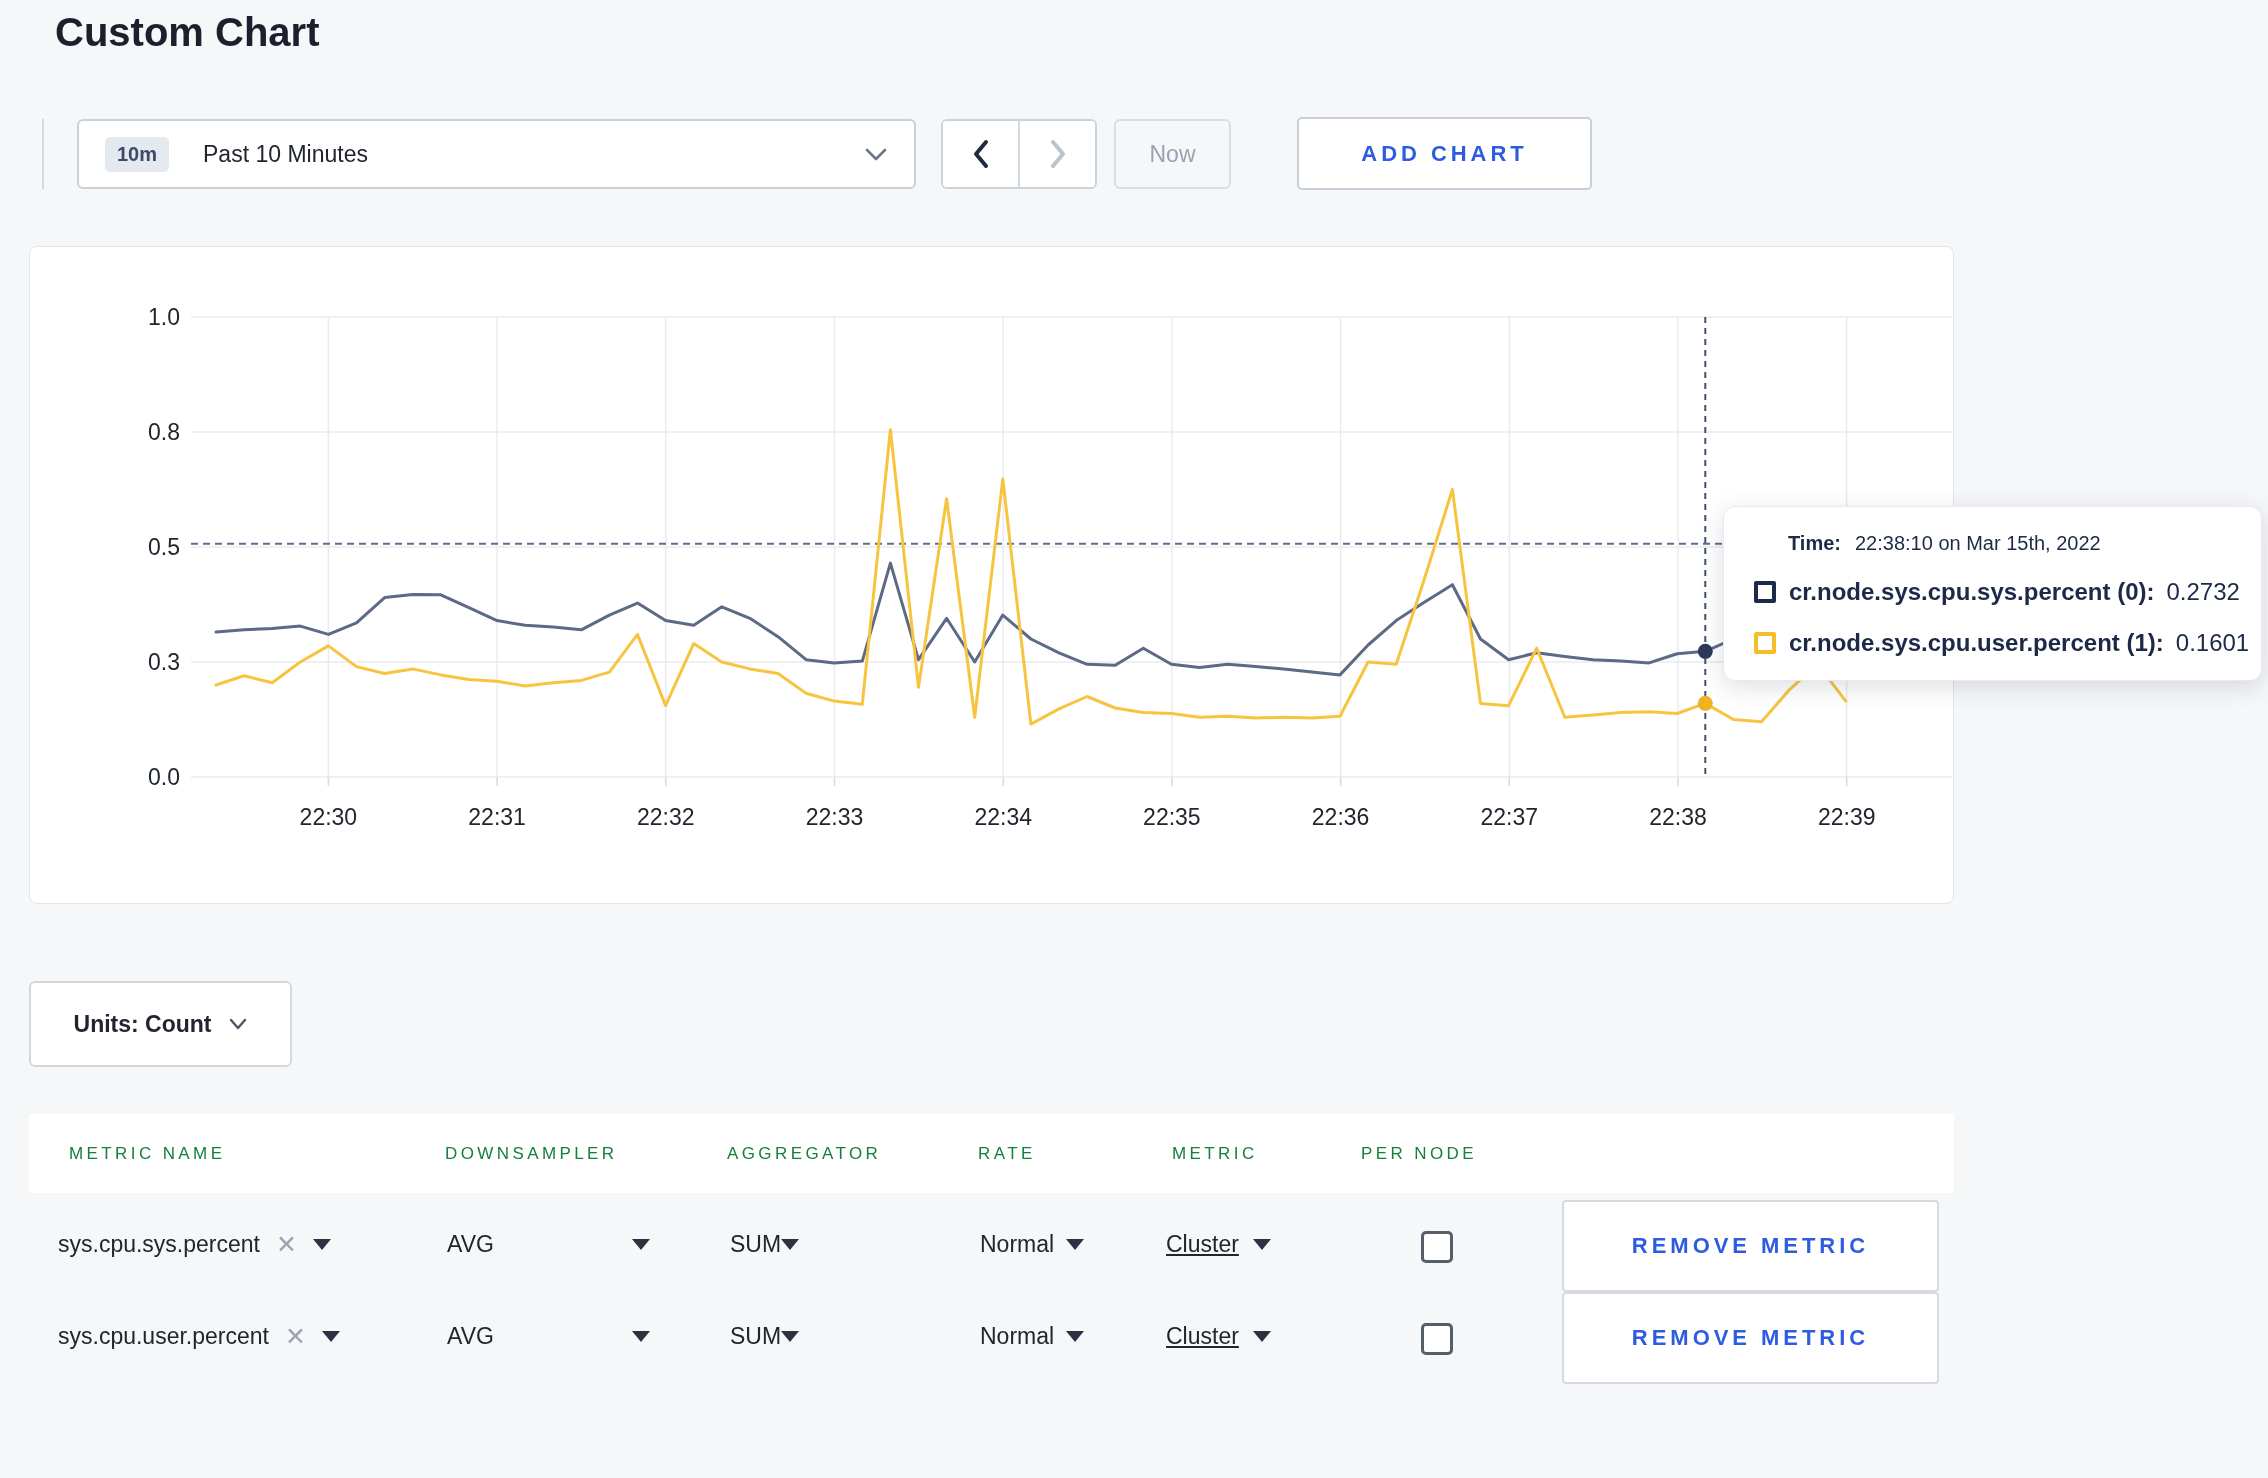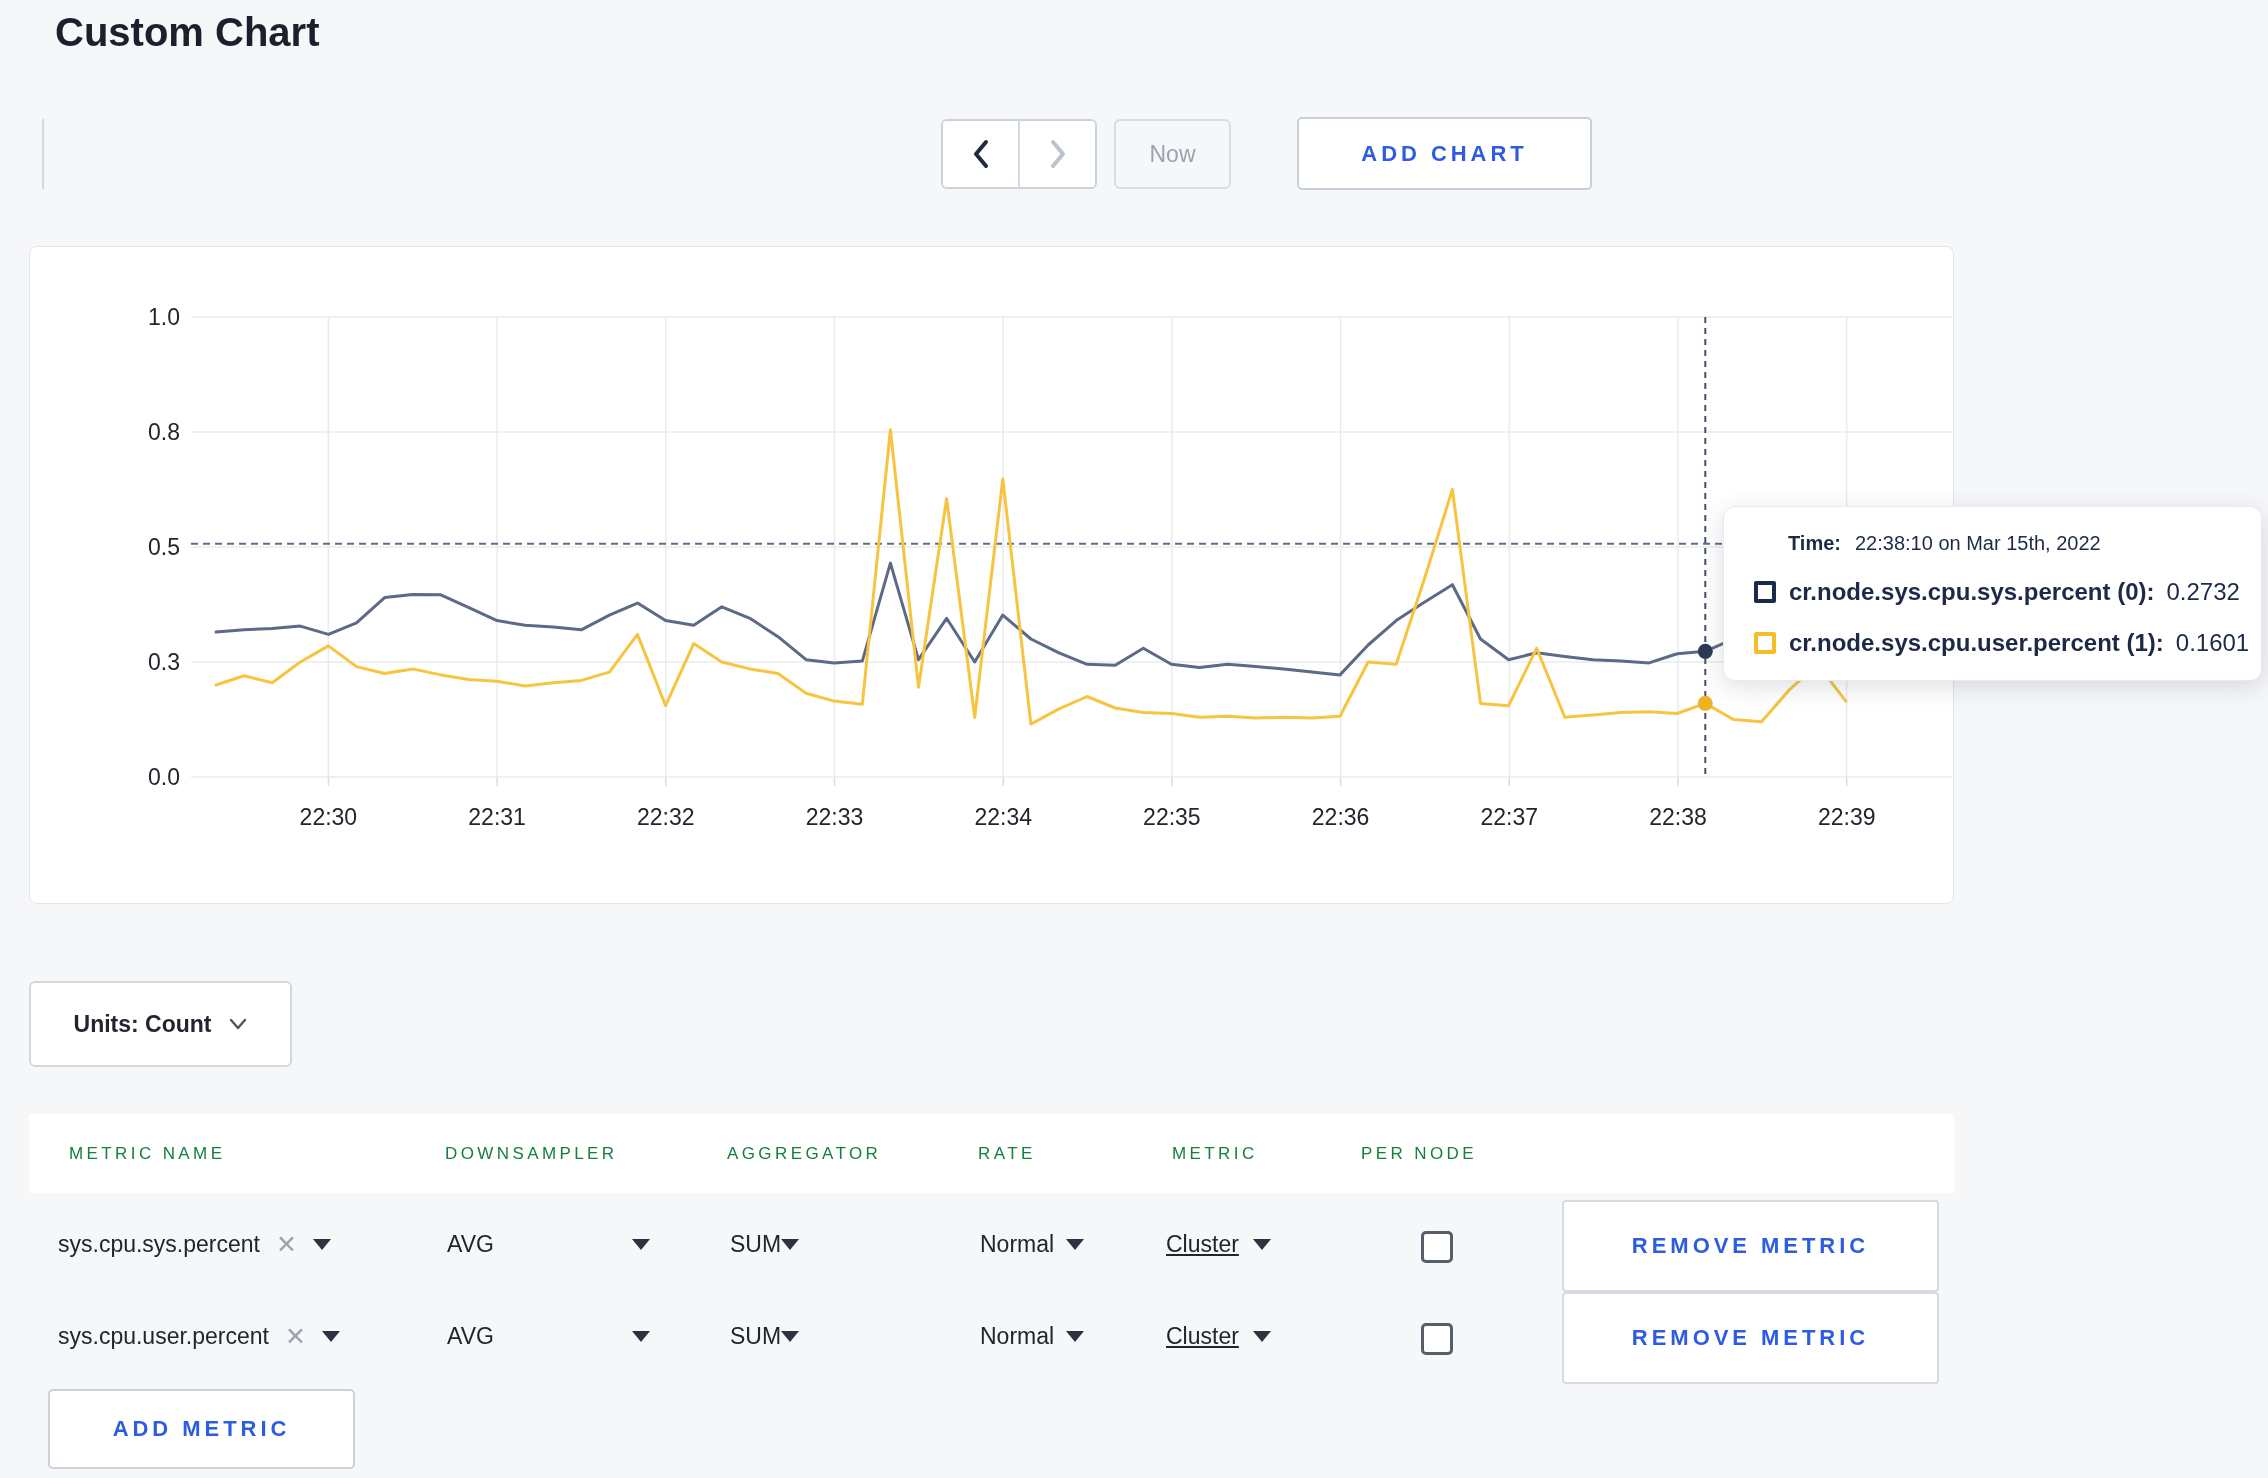--- a/index.html
+++ b/index.html
@@ -58,20 +58,29 @@
 </style>
 </head>
 <body>
 
 <div id="root">
 
   <div class="abs page-title">Custom Chart</div>
 
   <div class="abs tb-divider"></div>
 
+  <div class="abs timepicker">
+    <span class="time-badge">10m</span>
+    <span class="time-label">Past 10 Minutes</span>
+    <span class="push-right">
+      <svg class="chev" width="24" height="16" viewBox="0 0 24 16">
+          <polyline points="3,4 12,13 21,4" fill="none" stroke="#6c7686" stroke-width="2.6" stroke-linecap="round" stroke-linejoin="round"></polyline>
+        </svg>
+    </span>
+  </div>
 
   <div class="abs navgroup">
     <div class="nav-btn">
       <span>
         <svg class="chev" width="20" height="30" viewBox="0 0 20 30">
             <polyline points="15,3 5,15 15,27" fill="none" stroke="#1f2a3c" stroke-width="4" stroke-linecap="round" stroke-linejoin="round"></polyline>
           </svg>
       </span>
     </div>
     <div class="nav-btn">
@@ -228,17 +237,14 @@
           <span>Cluster</span>
           <span class="tri"></span>
         </div>
         <div class="checkbox"></div>
         <div class="remove-metric">
           <span class="action-text">REMOVE METRIC</span>
         </div>
       </div>
     </div>
 
-  <div class="abs btn-white add-metric">
-    <span class="action-text">ADD METRIC</span>
-  </div>
 
 </div>
 
 </body></html>

